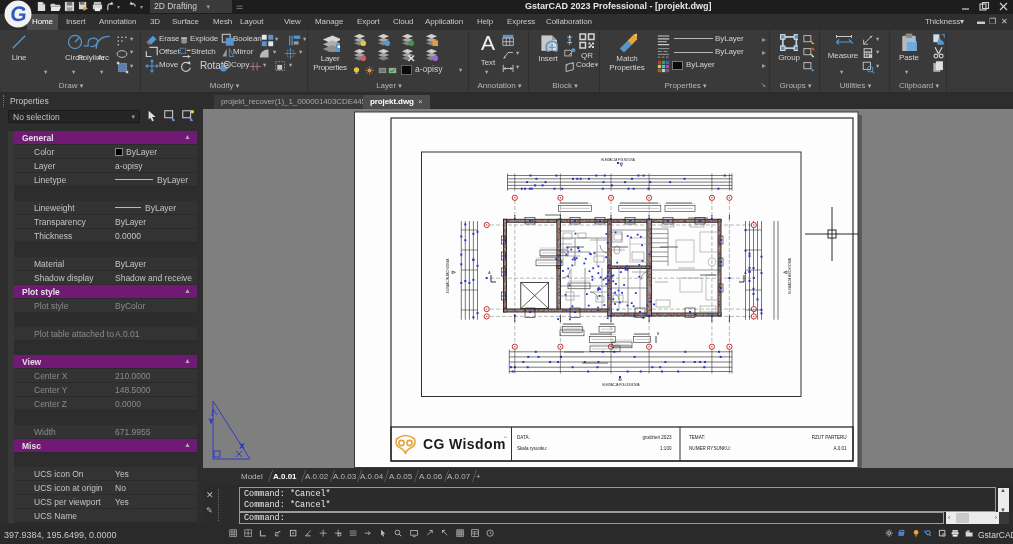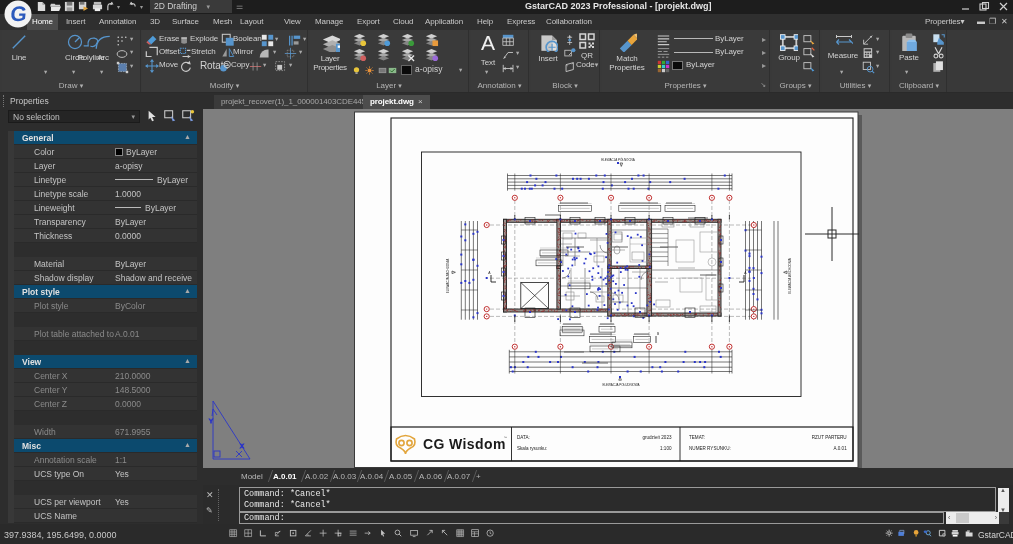--- a/index.html
+++ b/index.html
@@ -16,21 +16,21 @@
 #ribbon{left:0;top:30px;width:1013px;height:63px;background:#393939;border-bottom:1px solid #2a2a2a;}
 .panel{position:absolute;top:0;height:62px;background:#3a3a3a;border-right:1px solid #2f2f2f;}
 .plabel{position:absolute;bottom:2px;left:0;right:0;text-align:center;font-size:8px;color:#b5b5b5;}
 .bigbtn{position:absolute;text-align:center;font-size:8px;letter-spacing:-0.1px;color:#d2d2d2;line-height:1.12;}
 .car{color:#b0b0b0;font-size:7px;}
 
 #palette{left:0;top:93px;width:203px;height:432px;background:#2d2d2d;color:#cccccc;font-size:8.5px;}
 #paltitle{position:absolute;left:10px;top:3px;color:#c8c8c8;}
 #nosel{position:absolute;left:8px;top:17px;width:132px;height:13px;background:#252525;border:1px solid #1b1b1b;color:#c0c0c0;font-size:8.5px;line-height:12px;padding-left:4px;}
 .prow{position:absolute;left:14px;width:183px;height:14px;background:#333333;border-bottom:1px solid #2a2a2a;}
-.phead{position:absolute;left:8px;width:189px;height:14px;background:#0c4a6e;color:#e0e0e0;font-weight:bold;border-bottom:1px solid #2a2a2a;}
+.phead{position:absolute;left:8px;width:189px;height:14px;background:#701a75;color:#e0e0e0;font-weight:bold;border-bottom:1px solid #2a2a2a;}
 .phead em{font-style:normal;position:absolute;left:14px;top:2px;}
 .phead b{position:absolute;right:6px;top:2px;font-size:7px;color:#aaa;}
 .plab{position:absolute;left:20px;top:2px;color:#c4c4c4;}
 .pval{position:absolute;left:101px;top:2px;color:#c4c4c4;}
 .dim{color:#8b8b8b !important;}
 
 #filetabs{left:203px;top:93px;width:810px;height:16px;background:#2d2d2d;}
 .ftab{position:absolute;top:2px;height:14px;font-size:8px;line-height:14px;padding:0 7px;letter-spacing:-0.1px;}
 
 #canvas{left:203px;top:109px;width:810px;height:359px;background:#7f7f7f;}
@@ -104,21 +104,21 @@
  <span style="left:213px">Mesh</span>
  <span style="left:240px">Layout</span>
  <span style="left:284px">View</span>
  <span style="left:315px">Manage</span>
  <span style="left:357px">Export</span>
  <span style="left:393px">Cloud</span>
  <span style="left:425px">Application</span>
  <span style="left:477px">Help</span>
  <span style="left:507px">Express</span>
  <span style="left:546px">Collaboration</span>
- <span style="left:925px">Properties▾</span>
+ <span style="left:925px">Thickness▾</span>
  <span style="left:977px;font-size:8px">▬</span>
  <span style="left:989px;font-size:8px">❐</span>
  <span style="left:1001px;font-size:8px">✕</span>
 </div>
 
 <div id="ribbon" class="abs">
 <div class="panel" style="left:2px;width:139px;">
         <div class="plabel">Draw <span class="car">▾</span></div>
 <div class="bigbtn" style="left:3px;top:3px;width:28px;"><svg width="18" height="18" viewBox="0 0 16 16">
             <line x1="2.5" y1="13.5" x2="13.5" y2="2.5" stroke="#5795cc" stroke-width="1.2"></line>
@@ -504,24 +504,20 @@
         <span class="plab" style="left:20px;">Color</span>
         <span class="pval"><span style="display:inline-block;width:8px;height:8px;background:#000;border:1px solid #888;vertical-align:-1px;margin-right:3px;"></span>ByLayer</span>
       </div>
 <div class="prow" style="top:66px;">
         <span class="plab" style="left:20px;">Layer</span>
         <span class="pval">a-opisy</span>
       </div>
 <div class="prow" style="top:80px;">
         <span class="plab" style="left:20px;">Linetype</span>
         <span class="pval"><span style="display:inline-block;width:38px;border-top:1px solid #bbb;vertical-align:3px;margin-right:4px;"></span>ByLayer</span>
-      </div>
-<div class="prow" style="top:94px;">
-        <span class="plab" style="left:20px;">Linetype scale</span>
-        <span class="pval">1.0000</span>
       </div>
 <div class="prow" style="top:108px;">
         <span class="plab" style="left:20px;">Lineweight</span>
         <span class="pval"><span style="display:inline-block;width:26px;border-top:1.6px solid #bbb;vertical-align:3px;margin-right:4px;"></span>ByLayer</span>
       </div>
 <div class="prow" style="top:122px;">
         <span class="plab" style="left:20px;">Transparency</span>
         <span class="pval">ByLayer</span>
       </div>
 <div class="prow" style="top:136px;">
@@ -565,27 +561,27 @@
         <span class="pval dim">0.0000</span>
       </div>
 <div class="prow" style="top:332px;">
         <span class="plab dim" style="left:20px;">Width</span>
         <span class="pval dim">671.9955</span>
       </div>
 <div class="phead" style="top:346px;">
         <em>Misc</em>
         <b>▲</b>
       </div>
-<div class="prow" style="top:360px;">
-        <span class="plab dim" style="left:20px;">Annotation scale</span>
-        <span class="pval dim">1:1</span>
+<div class="prow" style="top:374px;">
+        <span class="plab" style="left:20px;">UCS icon On</span>
+        <span class="pval">Yes</span>
       </div>
-<div class="prow" style="top:374px;">
-        <span class="plab" style="left:20px;">UCS type On</span>
-        <span class="pval">Yes</span>
+<div class="prow" style="top:388px;">
+        <span class="plab" style="left:20px;">UCS icon at origin</span>
+        <span class="pval">No</span>
       </div>
 <div class="prow" style="top:402px;">
         <span class="plab" style="left:20px;">UCS per viewport</span>
         <span class="pval">Yes</span>
       </div>
 <div class="prow" style="top:416px;">
         <span class="plab" style="left:20px;">UCS Name</span>
         <span class="pval"></span>
       </div>
 <div style="position:absolute;left:8px;top:38px;width:6px;height:392px;background:#383838;"></div>

